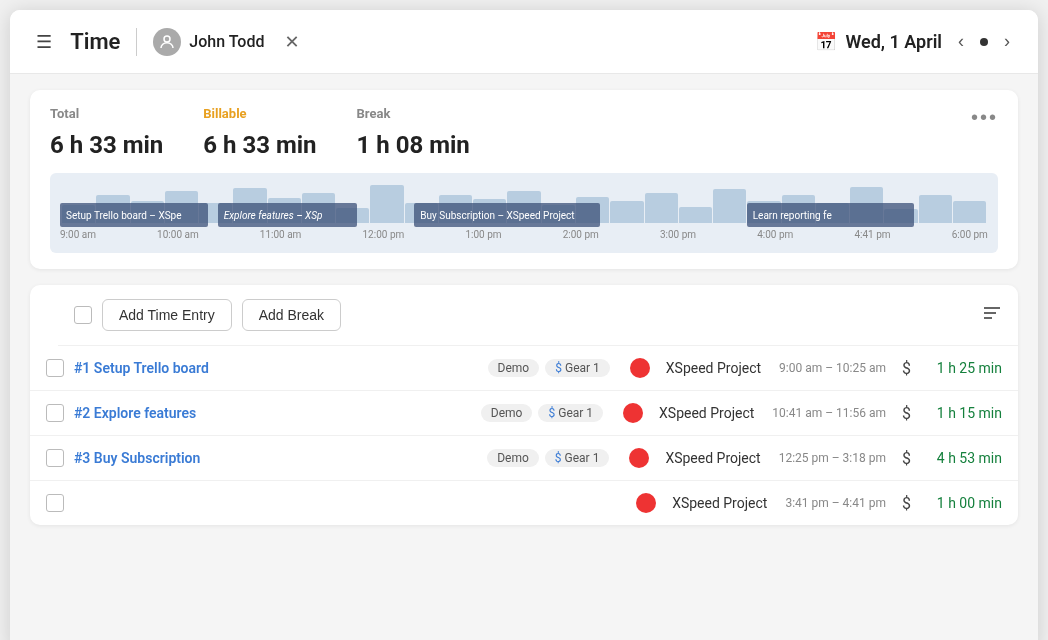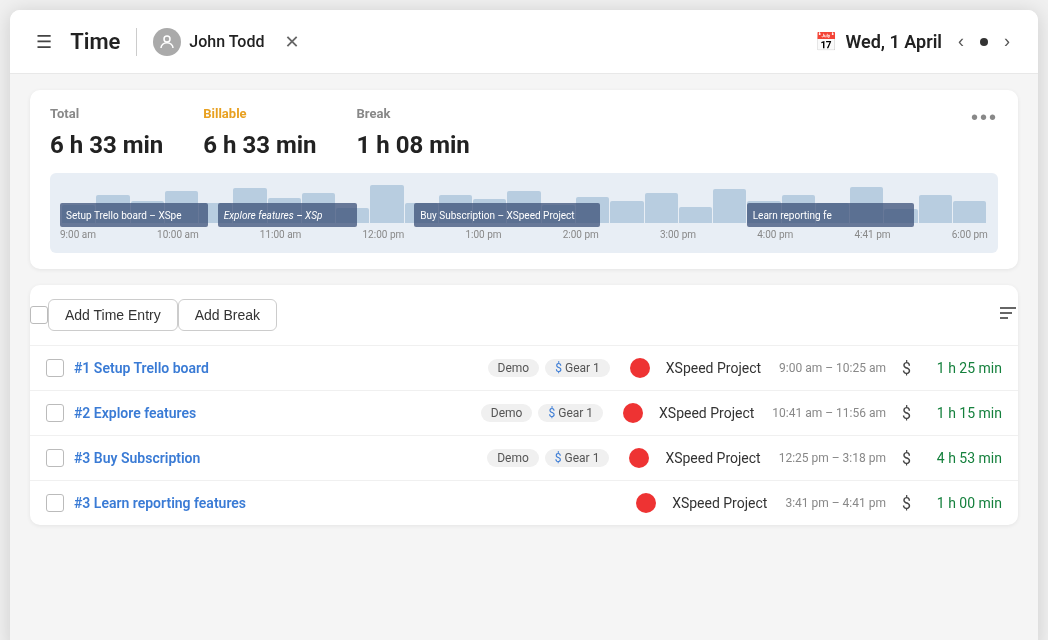--- a/index.html
+++ b/index.html
@@ -203,22 +203,24 @@
     
     .entries-card {
       background: #fff;
       border-radius: 10px;
       box-shadow: 0 1px 4px rgba(0,0,0,0.07);
       overflow: hidden;
     }
     .entries-toolbar {
       display: flex;
       align-items: center;
-      padding: 14px 0;
+      padding: 14px 16px;
       border-bottom: 1px solid #f0f0f0;
+      gap: 10px;
+      margin-left: 28px;
     }
     .checkbox-placeholder {
       width: 18px;
       height: 18px;
       border: 1.5px solid #bbb;
       border-radius: 3px;
       background: #fff;
       cursor: pointer;
       flex-shrink: 0;
     }
@@ -484,21 +486,20 @@
         </div>
         <div class="project-dot" style="margin-left:10px;"></div>
         <span class="project-name" style="margin-left:6px;">XSpeed Project</span>
         <span class="time-range">12:25 pm – 3:18 pm</span>
         <span class="entry-dollar">$</span>
         <span class="entry-duration">4 h 53 min</span>
       </div>
 
       <div class="entry-row">
         <div class="checkbox-placeholder"></div>
-        <span class="entry-num">#3 Learn reporting features</span>
         <div class="toolbar-spacer"></div>
         <div class="project-dot" style="margin-left:10px;"></div>
         <span class="project-name" style="margin-left:6px;">XSpeed Project</span>
         <span class="time-range">3:41 pm – 4:41 pm</span>
         <span class="entry-dollar">$</span>
         <span class="entry-duration">1 h 00 min</span>
       </div>
 
     </div>
 

